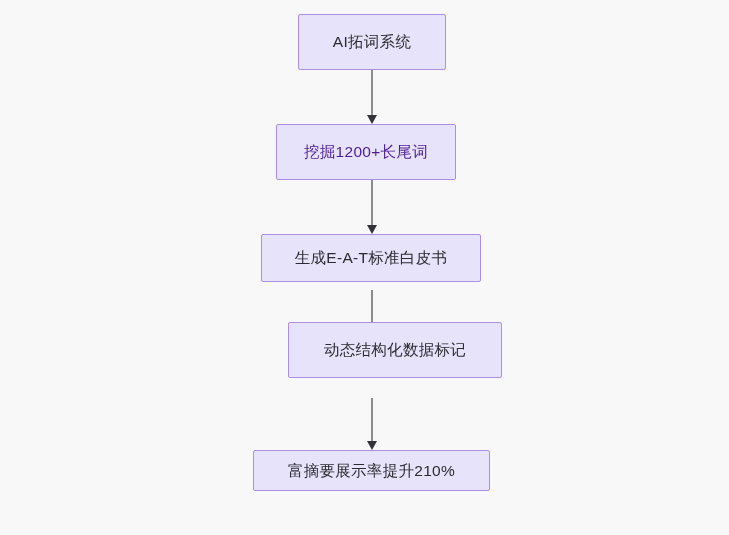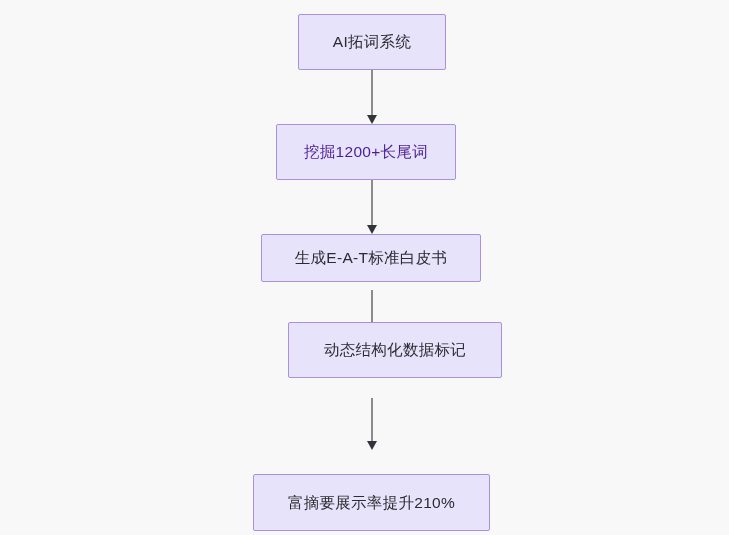--- a/index.html
+++ b/index.html
@@ -81,16 +81,16 @@
     </div>
     <div class="node" style="left: 276px; top: 124px; width: 180px; height: 56px; background: rgb(231, 227, 250); border-color: rgb(171, 143, 224); color: #4c1d95;">
       <span class="node-label">挖掘1200+长尾词</span>
     </div>
     <div class="node" style="left: 261px; top: 234px; width: 220px; height: 48px; background: rgb(231, 227, 250); border-color: rgb(171, 143, 224); color: rgb(43, 43, 50);">
       <span class="node-label">生成E-A-T标准白皮书</span>
     </div>
     <div class="node" style="left: 264px; top: 322px; width: 214px; height: 56px; background: rgb(231, 227, 250); border-color: rgb(171, 143, 224); color: rgb(43, 43, 50); margin-left: 24px;">
       <span class="node-label">动态结构化数据标记</span>
     </div>
-    <div class="node" style="left: 253px; top: 450px; width: 237px; height: 57px; background: rgb(231, 227, 250); border-color: rgb(171, 143, 224); color: rgb(43, 43, 50); margin-top: 24px;">
+    <div class="node" style="left: 253px; top: 450px; width: 237px; height: 41px; background: rgb(231, 227, 250); border-color: rgb(171, 143, 224); color: rgb(43, 43, 50);">
       <span class="node-label">富摘要展示率提升210%</span>
     </div>
   </div>
 
 </body></html>

